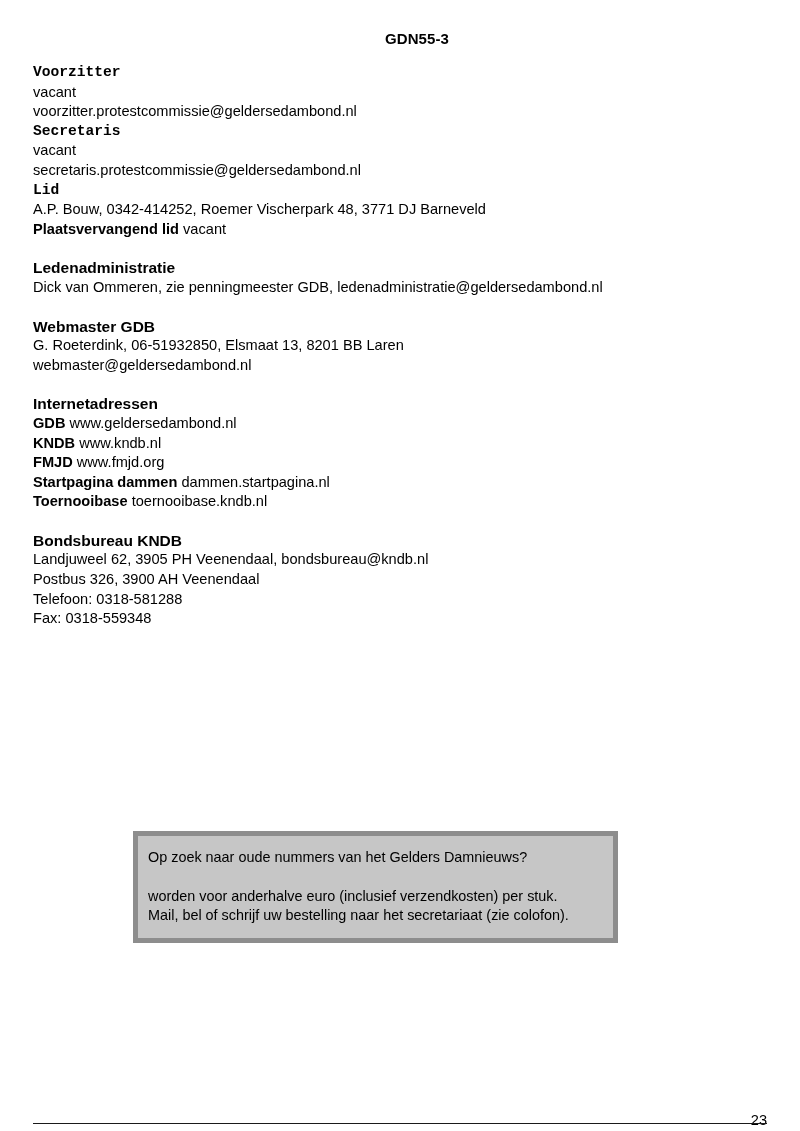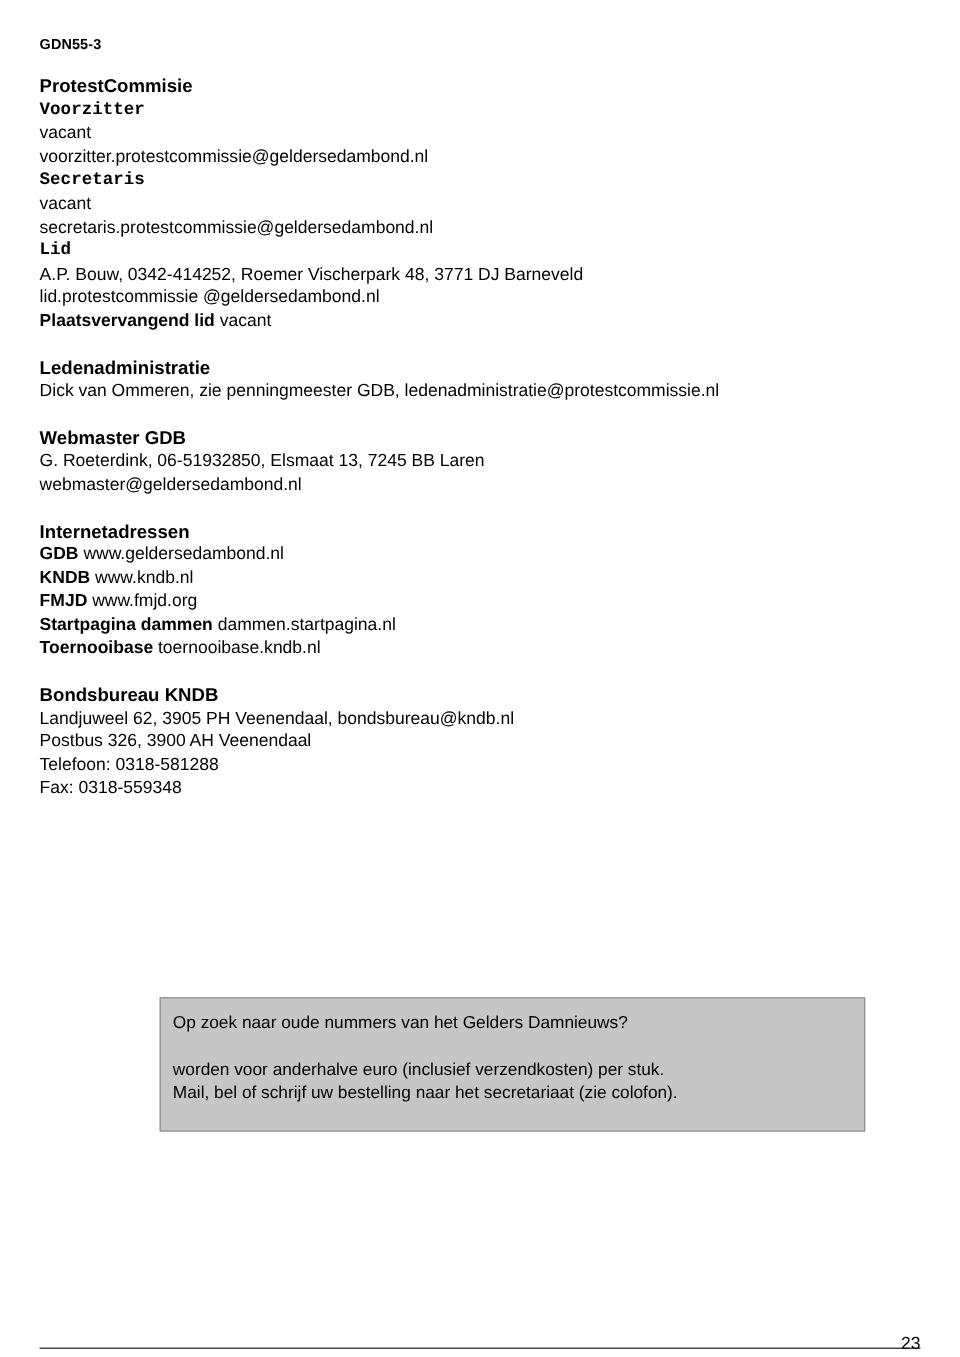--- a/index.html
+++ b/index.html
@@ -20,25 +20,25 @@
     left: 0;
     top: 0;
     width: 800px;
     height: 1131px;
     overflow: hidden;
   }
 
   
   .header {
     position: absolute;
-    left: 33px;
+    left: 50px;
     top: 30px;
     width: 734px;
-    text-align: left;
-    font-size: 12px;
+    text-align: center;
+    font-size: 15px;
     font-weight: bold;
     letter-spacing: 0.1px;
   }
 
   
   .content {
     position: absolute;
     left: 33px;
     top: 63px;
     width: 734px;
@@ -68,25 +68,25 @@
   }
   .lbl {
     font-weight: bold;
   }
 
   
   .callout {
     position: absolute;
     left: 133px;
     top: 831px;
-    width: 588px;
+    width: 485px;
     height: 112px;
     box-sizing: border-box;
     background: #c6c6c6;
-    border: 1px solid #a16207;
+    border: 5px solid #a16207;
     padding: 12px 10px 10px 10px;
   }
   .callout-q {
     font-size: 14.4px;
     line-height: 19.5px;
   }
   .callout-gap {
     height: 19px;
   }
   .callout-p {
@@ -127,39 +127,37 @@
 </head>
 <body>
 
 <div class="page">
 
   <div class="header">GDN55-3</div>
 
   <div class="content">
 
   <div class="section">
-        <div class="sec-head">ProtestCommisie</div>
         <div class="line b">Voorzitter</div>
         <div class="line">vacant</div>
         <div class="line">voorzitter.protestcommissie@geldersedambond.nl</div>
         <div class="line b">Secretaris</div>
         <div class="line">vacant</div>
         <div class="line">secretaris.protestcommissie@geldersedambond.nl</div>
         <div class="line b">Lid</div>
         <div class="line">A.P. Bouw, 0342-414252, Roemer Vischerpark 48, 3771 DJ Barneveld</div>
-        <div class="line">lid.protestcommissie @geldersedambond.nl</div>
         <div class="line"><span class="lbl">Plaatsvervangend lid</span><span> vacant</span></div>
       </div>
       <div class="section">
         <div class="sec-head">Ledenadministratie</div>
-        <div class="line">Dick van Ommeren, zie penningmeester GDB, ledenadministratie@protestcommissie.nl</div>
+        <div class="line">Dick van Ommeren, zie penningmeester GDB, ledenadministratie@geldersedambond.nl</div>
       </div>
       <div class="section">
         <div class="sec-head">Webmaster GDB</div>
-        <div class="line">G. Roeterdink, 06-51932850, Elsmaat 13, 7245 BB Laren</div>
+        <div class="line">G. Roeterdink, 06-51932850, Elsmaat 13, 8201 BB Laren</div>
         <div class="line">webmaster@geldersedambond.nl</div>
       </div>
       <div class="section">
         <div class="sec-head">Internetadressen</div>
         <div class="line"><span class="lbl">GDB</span><span> www.geldersedambond.nl</span></div>
         <div class="line"><span class="lbl">KNDB</span><span> www.kndb.nl</span></div>
         <div class="line"><span class="lbl">FMJD</span><span> www.fmjd.org</span></div>
         <div class="line"><span class="lbl">Startpagina dammen</span><span> dammen.startpagina.nl</span></div>
         <div class="line"><span class="lbl">Toernooibase</span><span> toernooibase.kndb.nl</span></div>
       </div>

